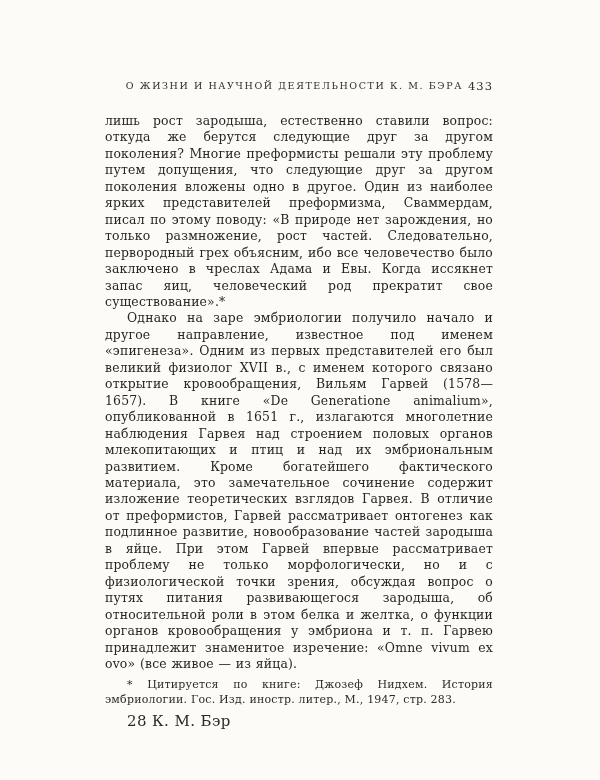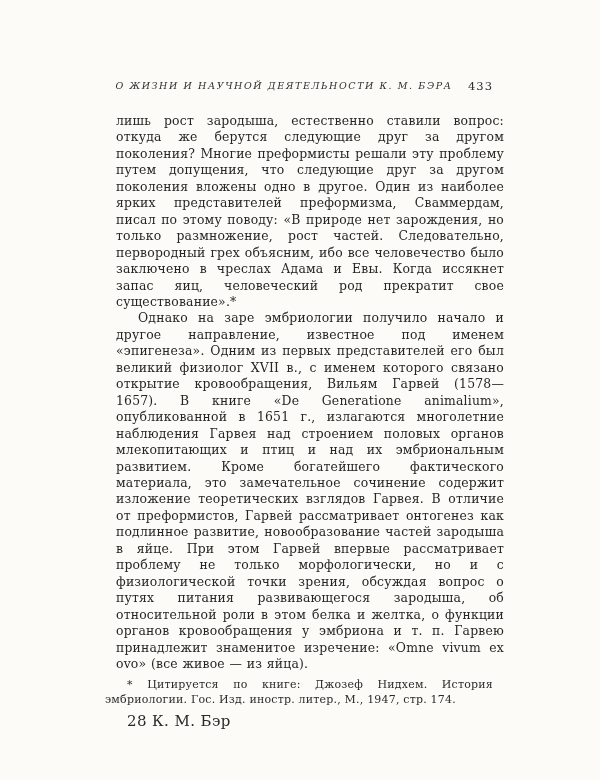--- a/index.html
+++ b/index.html
@@ -26,35 +26,34 @@
     left: 105px;
     width: 388px;
     height: 16px;
     font-size: 9.5px;
     letter-spacing: 1.6px;
     color: #2e2e2e;
     white-space: nowrap;
   }
   .running-header .title {
     display: block;
-    text-align: center;
+    text-align: right;
     padding-right: 30px;
-    font-style: italic;
   }
   .running-header .folio {
     position: absolute;
     right: 0;
     top: -1px;
     font-size: 11.5px;
     letter-spacing: 1px;
   }
   .textblock {
     position: absolute;
     top: 113px;
-    left: 116px;
+    left: 105px;
     width: 388px;
     font-size: 12.4px;
     line-height: 16.45px;
     text-align: justify;
     letter-spacing: 0.2px;
     word-spacing: 0.5px;
   }
   .textblock p {
     margin: 0;
     padding: 0;
@@ -92,17 +91,17 @@
   <div class="running-header">
     <span class="title">О ЖИЗНИ И НАУЧНОЙ ДЕЯТЕЛЬНОСТИ К. М. БЭРА</span>
     <span class="folio">433</span>
   </div>
 
   <div class="textblock">
     <p class="noindent">лишь рост зародыша, естественно ставили вопрос: откуда же берутся следующие друг за другом поколения? Многие преформисты решали эту проблему путем допущения, что следующие друг за другом поколения вложены одно в другое. Один из наиболее ярких представителей преформизма, Сваммердам, писал по этому поводу: «В природе нет зарождения, но только размножение, рост частей. Следовательно, первородный грех объясним, ибо все человечество было заключено в чреслах Адама и Евы. Когда иссякнет запас яиц, человеческий род прекратит свое существование».*</p>
     <p>Однако на заре эмбриологии получило начало и другое направление, известное под именем «эпигенеза». Одним из первых представителей его был великий физиолог XVII в., с именем которого связано открытие кровообращения, Вильям Гарвей (1578—1657). В книге «De Generatione animalium», опубликованной в 1651 г., излагаются многолетние наблюдения Гарвея над строением половых органов млекопитающих и птиц и над их эмбриональным развитием. Кроме богатейшего фактического материала, это замечательное сочинение содержит изложение теоретических взглядов Гарвея. В отличие от преформистов, Гарвей рассматривает онтогенез как подлинное развитие, новообразование частей зародыша в яйце. При этом Гарвей впервые рассматривает проблему не только морфологически, но и с физиологической точки зрения, обсуждая вопрос о путях питания развивающегося зародыша, об относительной роли в этом белка и желтка, о функции органов кровообращения у эмбриона и т. п. Гарвею принадлежит знаменитое изречение: «Omne vivum ex ovo» (все живое — из яйца).</p>
   </div>
 
-  <div class="footnote">* Цитируется по книге: Джозеф Нидхем. История эмбриологии. Гос. Изд. иностр. литер., М., 1947, стр. 174.</div>
+  <div class="footnote">* Цитируется по книге: Джозеф Нидхем. История эмбриологии. Гос. Изд. иностр. литер., М., 1947, стр. 283.</div>
 
   <div class="signature">28 К. М. Бэр</div>
 
 </div>
 
 </body></html>

